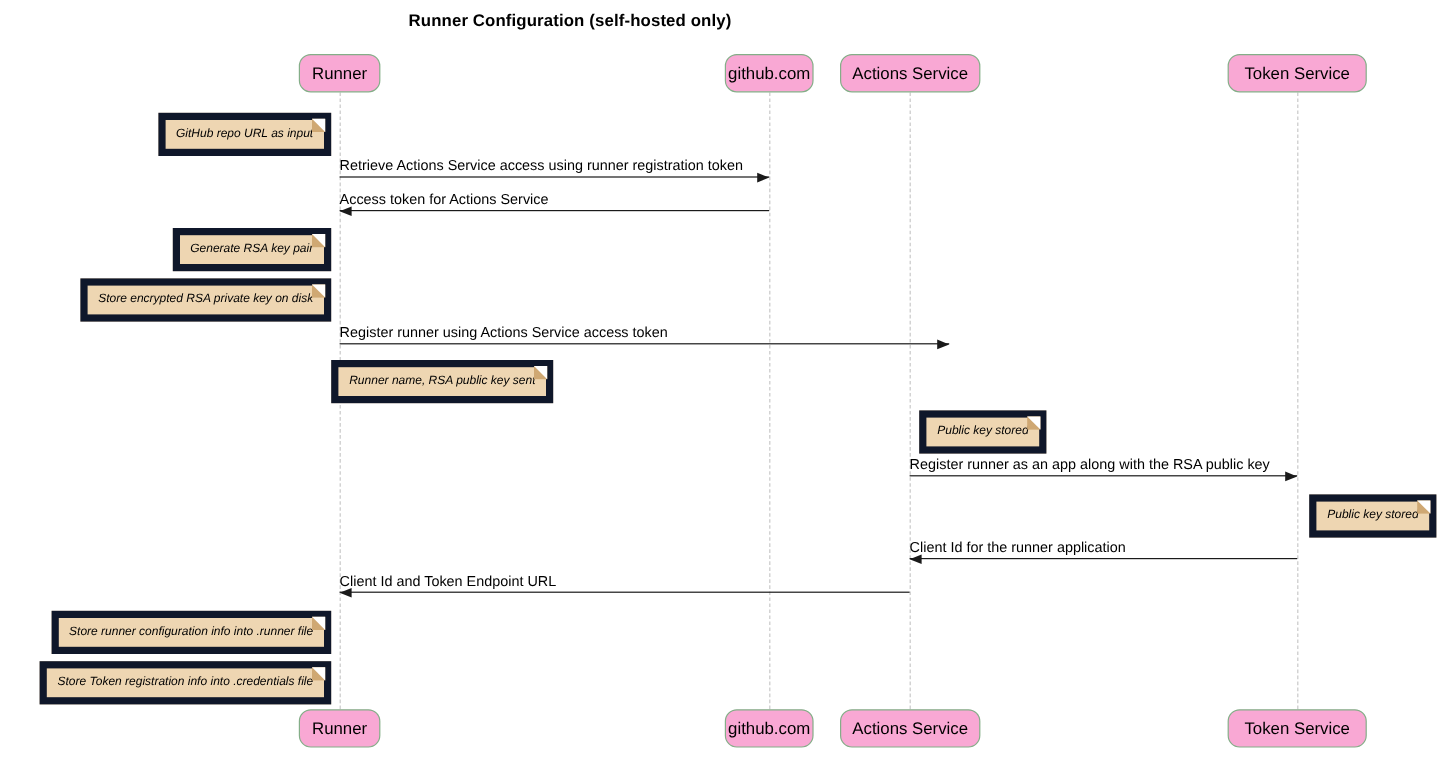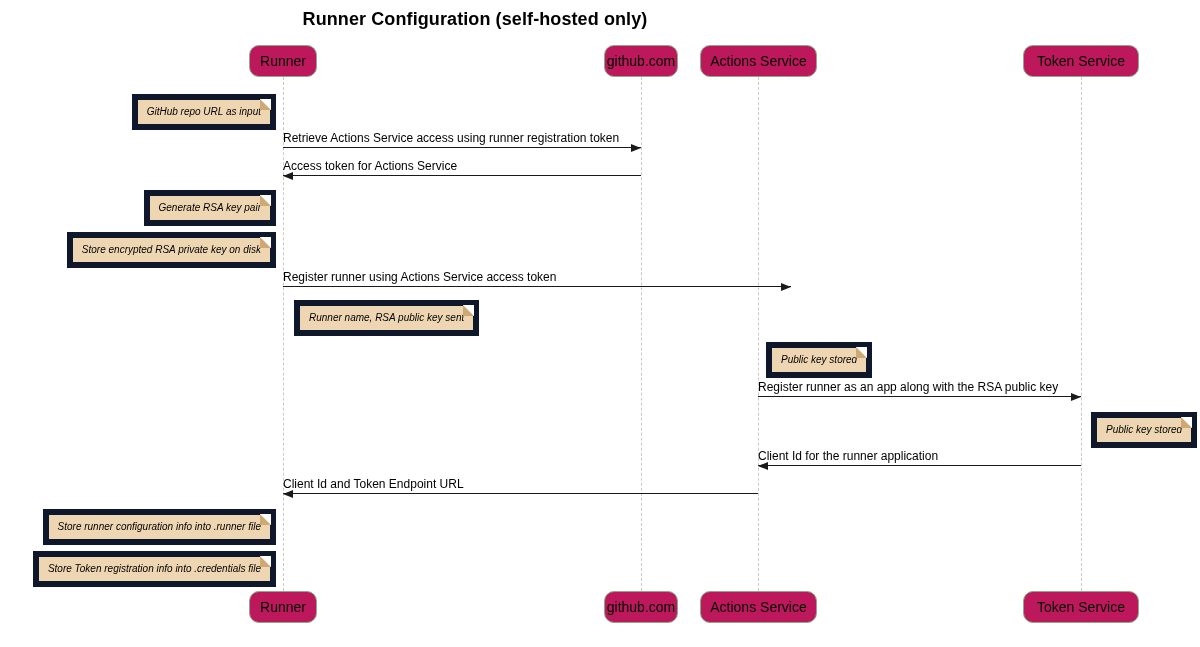--- a/index.html
+++ b/index.html
@@ -14,35 +14,35 @@
     height: 647px;
     background: #ffffff;
     overflow: hidden;
   }
   .title {
     position: absolute;
     top: 9px;
     left: 0;
     width: 950px;
     text-align: center;
-    font-size: 18px;
+    font-size: 14px;
     font-weight: bold;
     letter-spacing: 0.1px;
   }
   .lifeline {
     position: absolute;
     top: 77px;
     height: 514px;
     width: 0;
     border-left: 1px dashed #c9c9c9;
   }
   .actor {
     position: absolute;
     height: 32px;
-    background: #be185d;
+    background: #f9a8d4;
     border: 1px solid #84ae88;
     border-radius: 10px;
     display: flex;
     align-items: center;
     justify-content: center;
     font-size: 14px;
     white-space: nowrap;
     box-sizing: border-box;
   }
   .note {
@@ -141,21 +141,21 @@
     <span>GitHub repo URL as input</span>
   </div>
   <div class="note" style="right:924px;top:190px;">
     <span class="fold"></span>
     <span>Generate RSA key pair</span>
   </div>
   <div class="note" style="right:924px;top:232px;">
     <span class="fold"></span>
     <span>Store encrypted RSA private key on disk</span>
   </div>
-  <div class="note" style="left:294px;top:300px;">
+  <div class="note" style="left:276px;top:300px;">
     <span class="fold"></span>
     <span>Runner name, RSA public key sent</span>
   </div>
   <div class="note" style="left:766px;top:342px;">
     <span class="fold"></span>
     <span>Public key stored</span>
   </div>
   <div class="note" style="left:1091px;top:412px;">
     <span class="fold"></span>
     <span>Public key stored</span>

